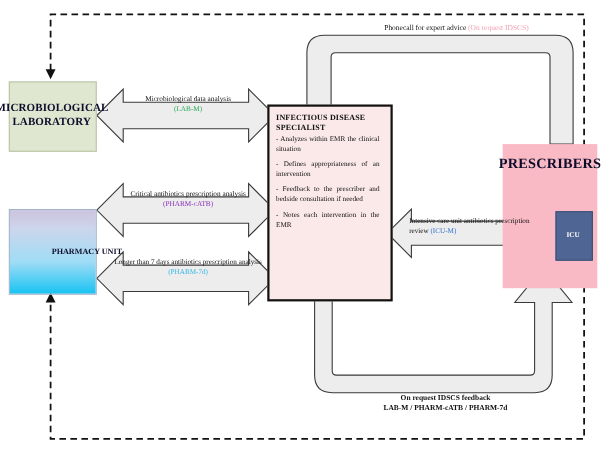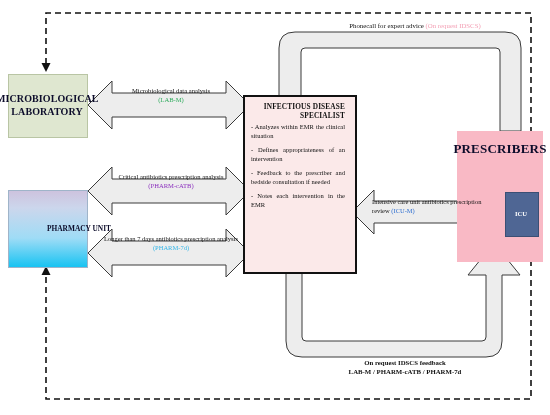--- a/index.html
+++ b/index.html
@@ -23,21 +23,21 @@
 
   #pharm-box{left:8px;top:190px;width:78px;height:76px;
      background:linear-gradient(180deg,#cdc3de 0%,#ccd6ec 22%,#9fdcf6 62%,#18c3f2 100%);
      border:1px solid #9fb4c9;}
   #pharm-label{left:8px;top:190px;width:78px;height:76px;font-size:7.4px;margin-left:32px;}
 
   #ids-box{left:243px;top:95px;width:110px;height:175px;
            background:#fbe9e9;border:2px solid #111;}
   #ids-inner{position:absolute;left:243px;top:95px;width:110px;height:175px;
              padding:7px 8px 0 8px;box-sizing:border-box;color:#111;}
-  #ids-title{font-size:7.3px;font-weight:bold;text-align:right;line-height:1.3;
+  #ids-title{font-size:7.3px;font-weight:bold;text-align:left;line-height:1.3;
              letter-spacing:.15px;margin-bottom:2px;}
   .ids-bullet{font-size:6.5px;line-height:1.32;text-align:justify;margin-bottom:6px;}
 
   #presc-box{left:457px;top:131px;width:86px;height:131px;background:#f9b9c5;}
   #presc-label{left:457px;top:138px;width:86px;height:22px;font-size:13px;letter-spacing:.2px;}
 
   #icu-box{left:505px;top:192px;width:32px;height:43px;
            background:#4f6694;border:1px solid #3c4f74;}
   #icu-label{left:505px;top:192px;width:32px;height:43px;font-size:6.6px;color:#ffffff;}
 

